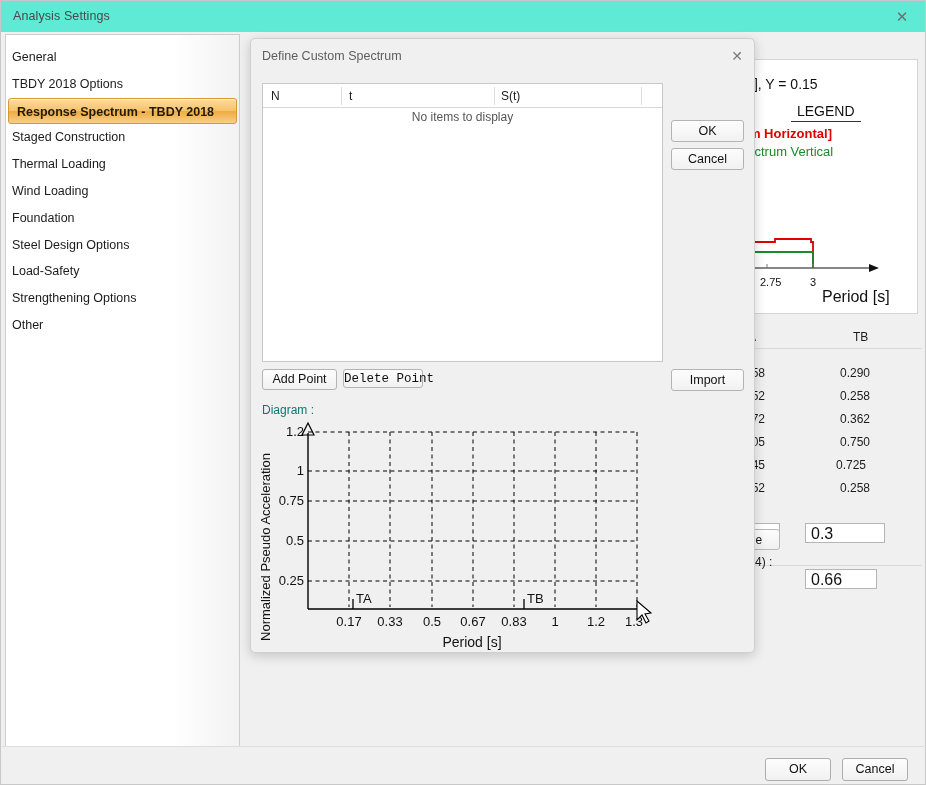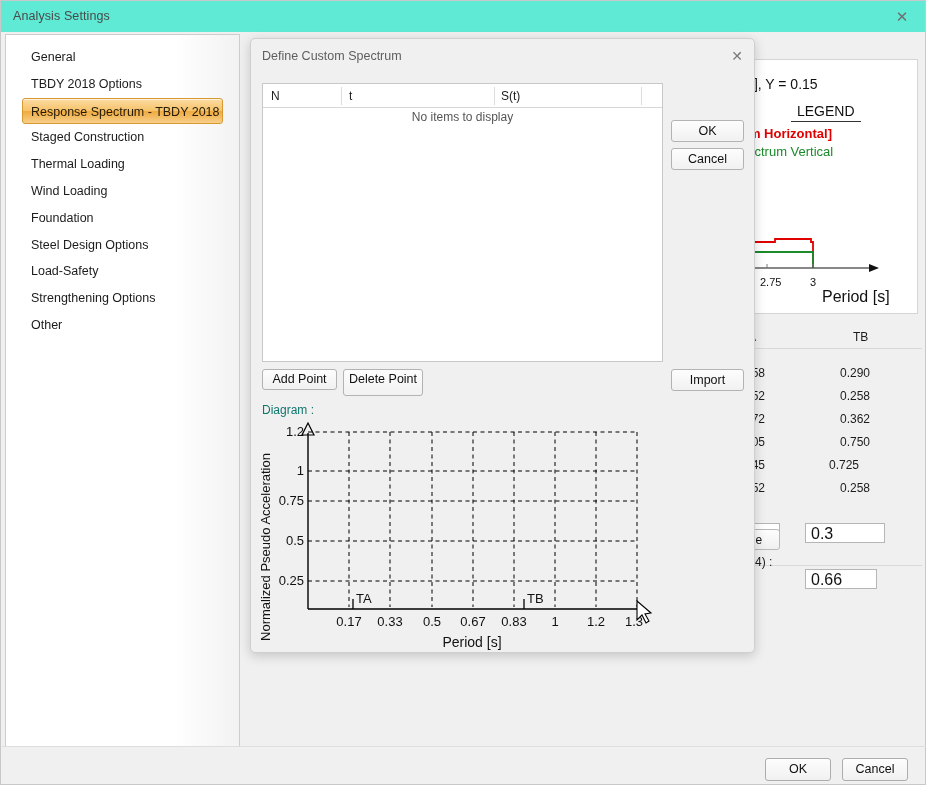--- a/index.html
+++ b/index.html
@@ -44,34 +44,34 @@
     width: 235px; height: 713px;
     background: linear-gradient(to right, #ffffff 0%, #ffffff 72%, #f2f2f2 100%);
     border: 1px solid #cdcdcd;
     box-sizing: border-box;
     overflow: hidden;
   }
   .side-item {
     position: relative;
     height: 26.8px;
     line-height: 26.8px;
-    padding-left: 25px;
+    padding-left: 6px;
     font-size: 12.5px;
     color: #1b1b1b;
     box-sizing: border-box;
     white-space: nowrap;
   }
   .side-item.selected {
     background: linear-gradient(to bottom, #fbdca4 0%, #f6c36a 48%, #f0ab41 52%, #f7cf8a 100%);
     border: 1px solid #d79a31;
     border-radius: 3px;
-    margin: 0 16px;
+    margin: 0 2px;
     padding-left: 8px;
     box-shadow: inset 0 1px 0 rgba(255,255,255,.65);
-    font-weight: 400;
+    font-weight: 700;
     color: #241a08;
   }
   #sidebar .pad-top { height: 9px; }
 
   
   #bg-panel {
     position: absolute; left: 243px; top: 33px;
     width: 678px; height: 713px;
     background: #f0f0f0;
     box-sizing: border-box;
@@ -207,21 +207,21 @@
     border: 1px solid #b3b3b3;
     border-radius: 3px;
     box-sizing: border-box;
     font-size: 12.5px; color: #111;
     text-align: center; cursor: default;
     white-space: nowrap;
   }
   #dlg-ok     { left: 420px; top: 81px;  width: 73px; height: 22px; line-height: 20px; }
   #dlg-cancel { left: 420px; top: 109px; width: 73px; height: 22px; line-height: 20px; }
   #btn-add    { left: 11px;  top: 330px; width: 75px; height: 21px; line-height: 19px; }
-  #btn-del    { left: 92px;  top: 330px; width: 80px; height: 27px; line-height: 19px; }
+  #btn-del    { left: 92px;  top: 330px; width: 80px; height: 19px; line-height: 19px; font-family: Liberation Mono, monospace; }
   #btn-import { left: 420px; top: 330px; width: 73px; height: 22px; line-height: 20px; }
 
   #diagram-label {
     position: absolute; left: 11px; top: 364px;
     font-size: 12px; color: #0f766e;
   }
   #chart-wrap {
     position: absolute; left: 5px; top: 378px;
     width: 495px; height: 235px;
   }
@@ -285,21 +285,21 @@
       <div id="bg-table-box">
         <span class="bgt-val" style="left:70px; top:17px;">058</span>
         <span class="bgt-val" style="left:165px; top:17px;">0.290</span>
         <span class="bgt-val" style="left:70px; top:40px;">052</span>
         <span class="bgt-val" style="left:165px; top:40px;">0.258</span>
         <span class="bgt-val" style="left:70px; top:63px;">072</span>
         <span class="bgt-val" style="left:165px; top:63px;">0.362</span>
         <span class="bgt-val" style="left:70px; top:86px;">105</span>
         <span class="bgt-val" style="left:165px; top:86px;">0.750</span>
         <span class="bgt-val" style="left:70px; top:109px;">145</span>
-        <span class="bgt-val" style="left:154px; top:109px;text-align:right;">0.725</span>
+        <span class="bgt-val" style="left:161px; top:109px;text-align:right;">0.725</span>
         <span class="bgt-val" style="left:70px; top:132px;">052</span>
         <span class="bgt-val" style="left:165px; top:132px;">0.258</span>
 
         <div class="bg-input" style="left:50px; top:154px; width:55px; height:20px;"></div>
         <div class="bg-input" style="left:130px; top:154px; width:80px; height:20px;">0.3</div>
 
         <div class="bg-btn" style="left:50px; top:180px; width:55px; height:21px;">fine</div>
 
         <span class="bg-lbl" style="left:50px; top:206px;">4.9.1.4) :</span>
         <div class="bg-input" style="left:130px; top:200px; width:72px; height:20px;">0.66</div>

